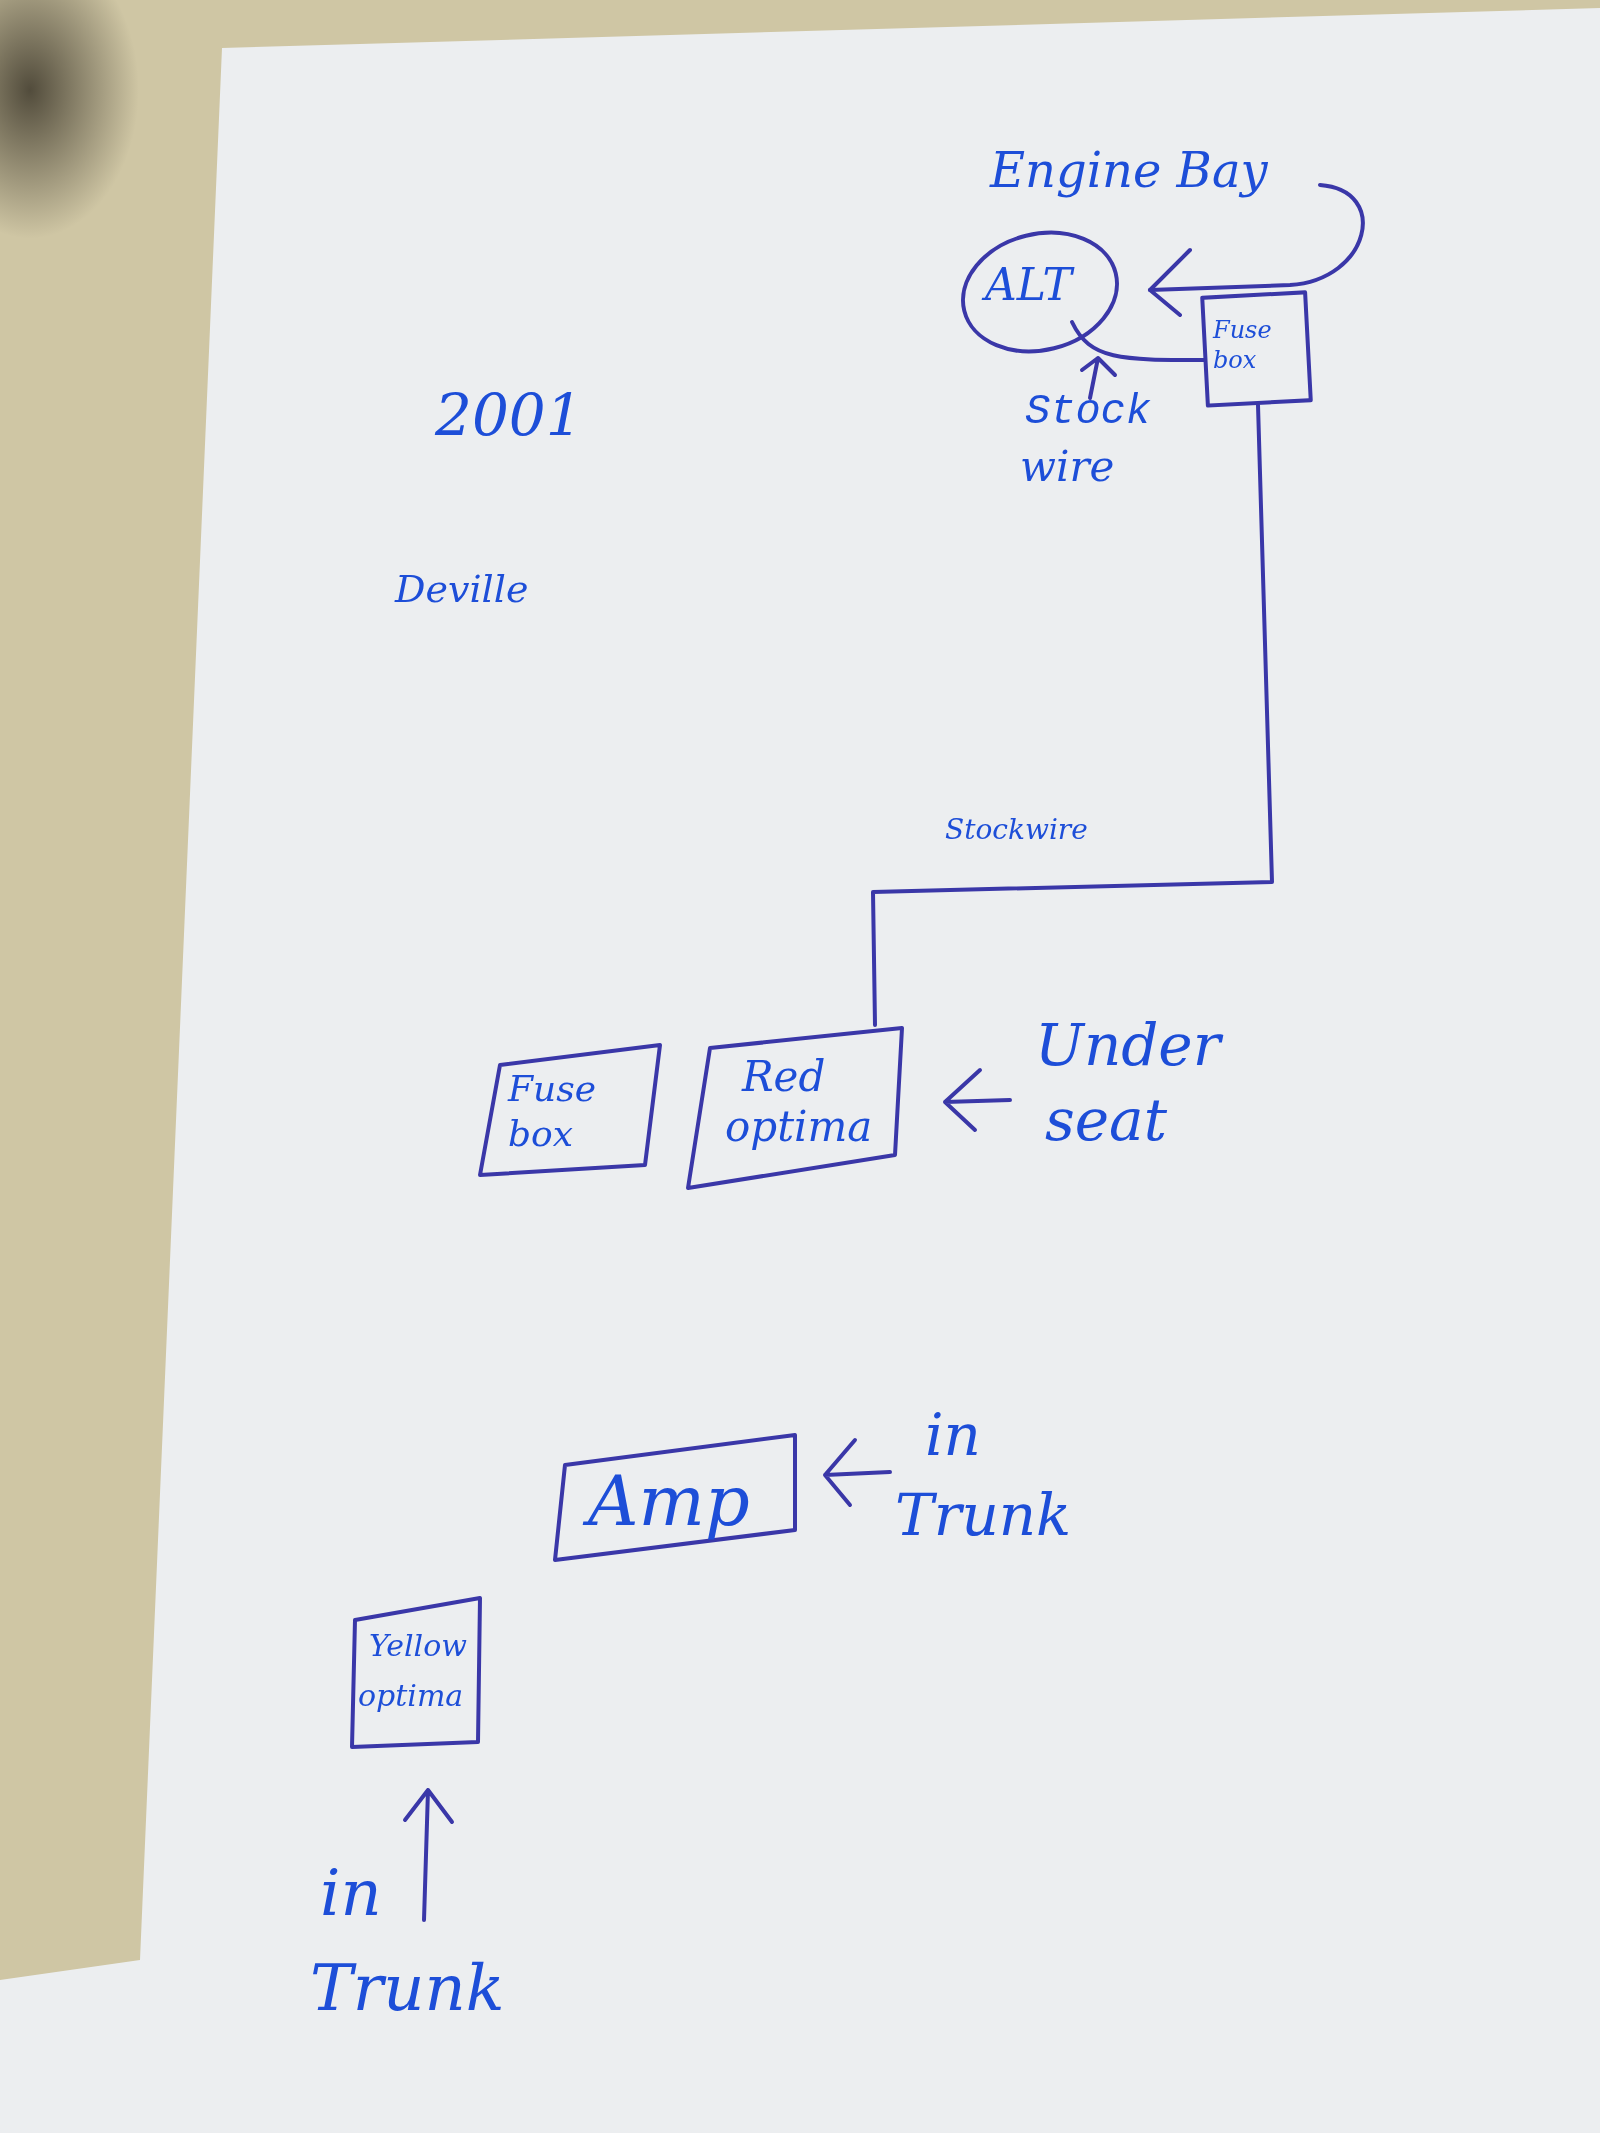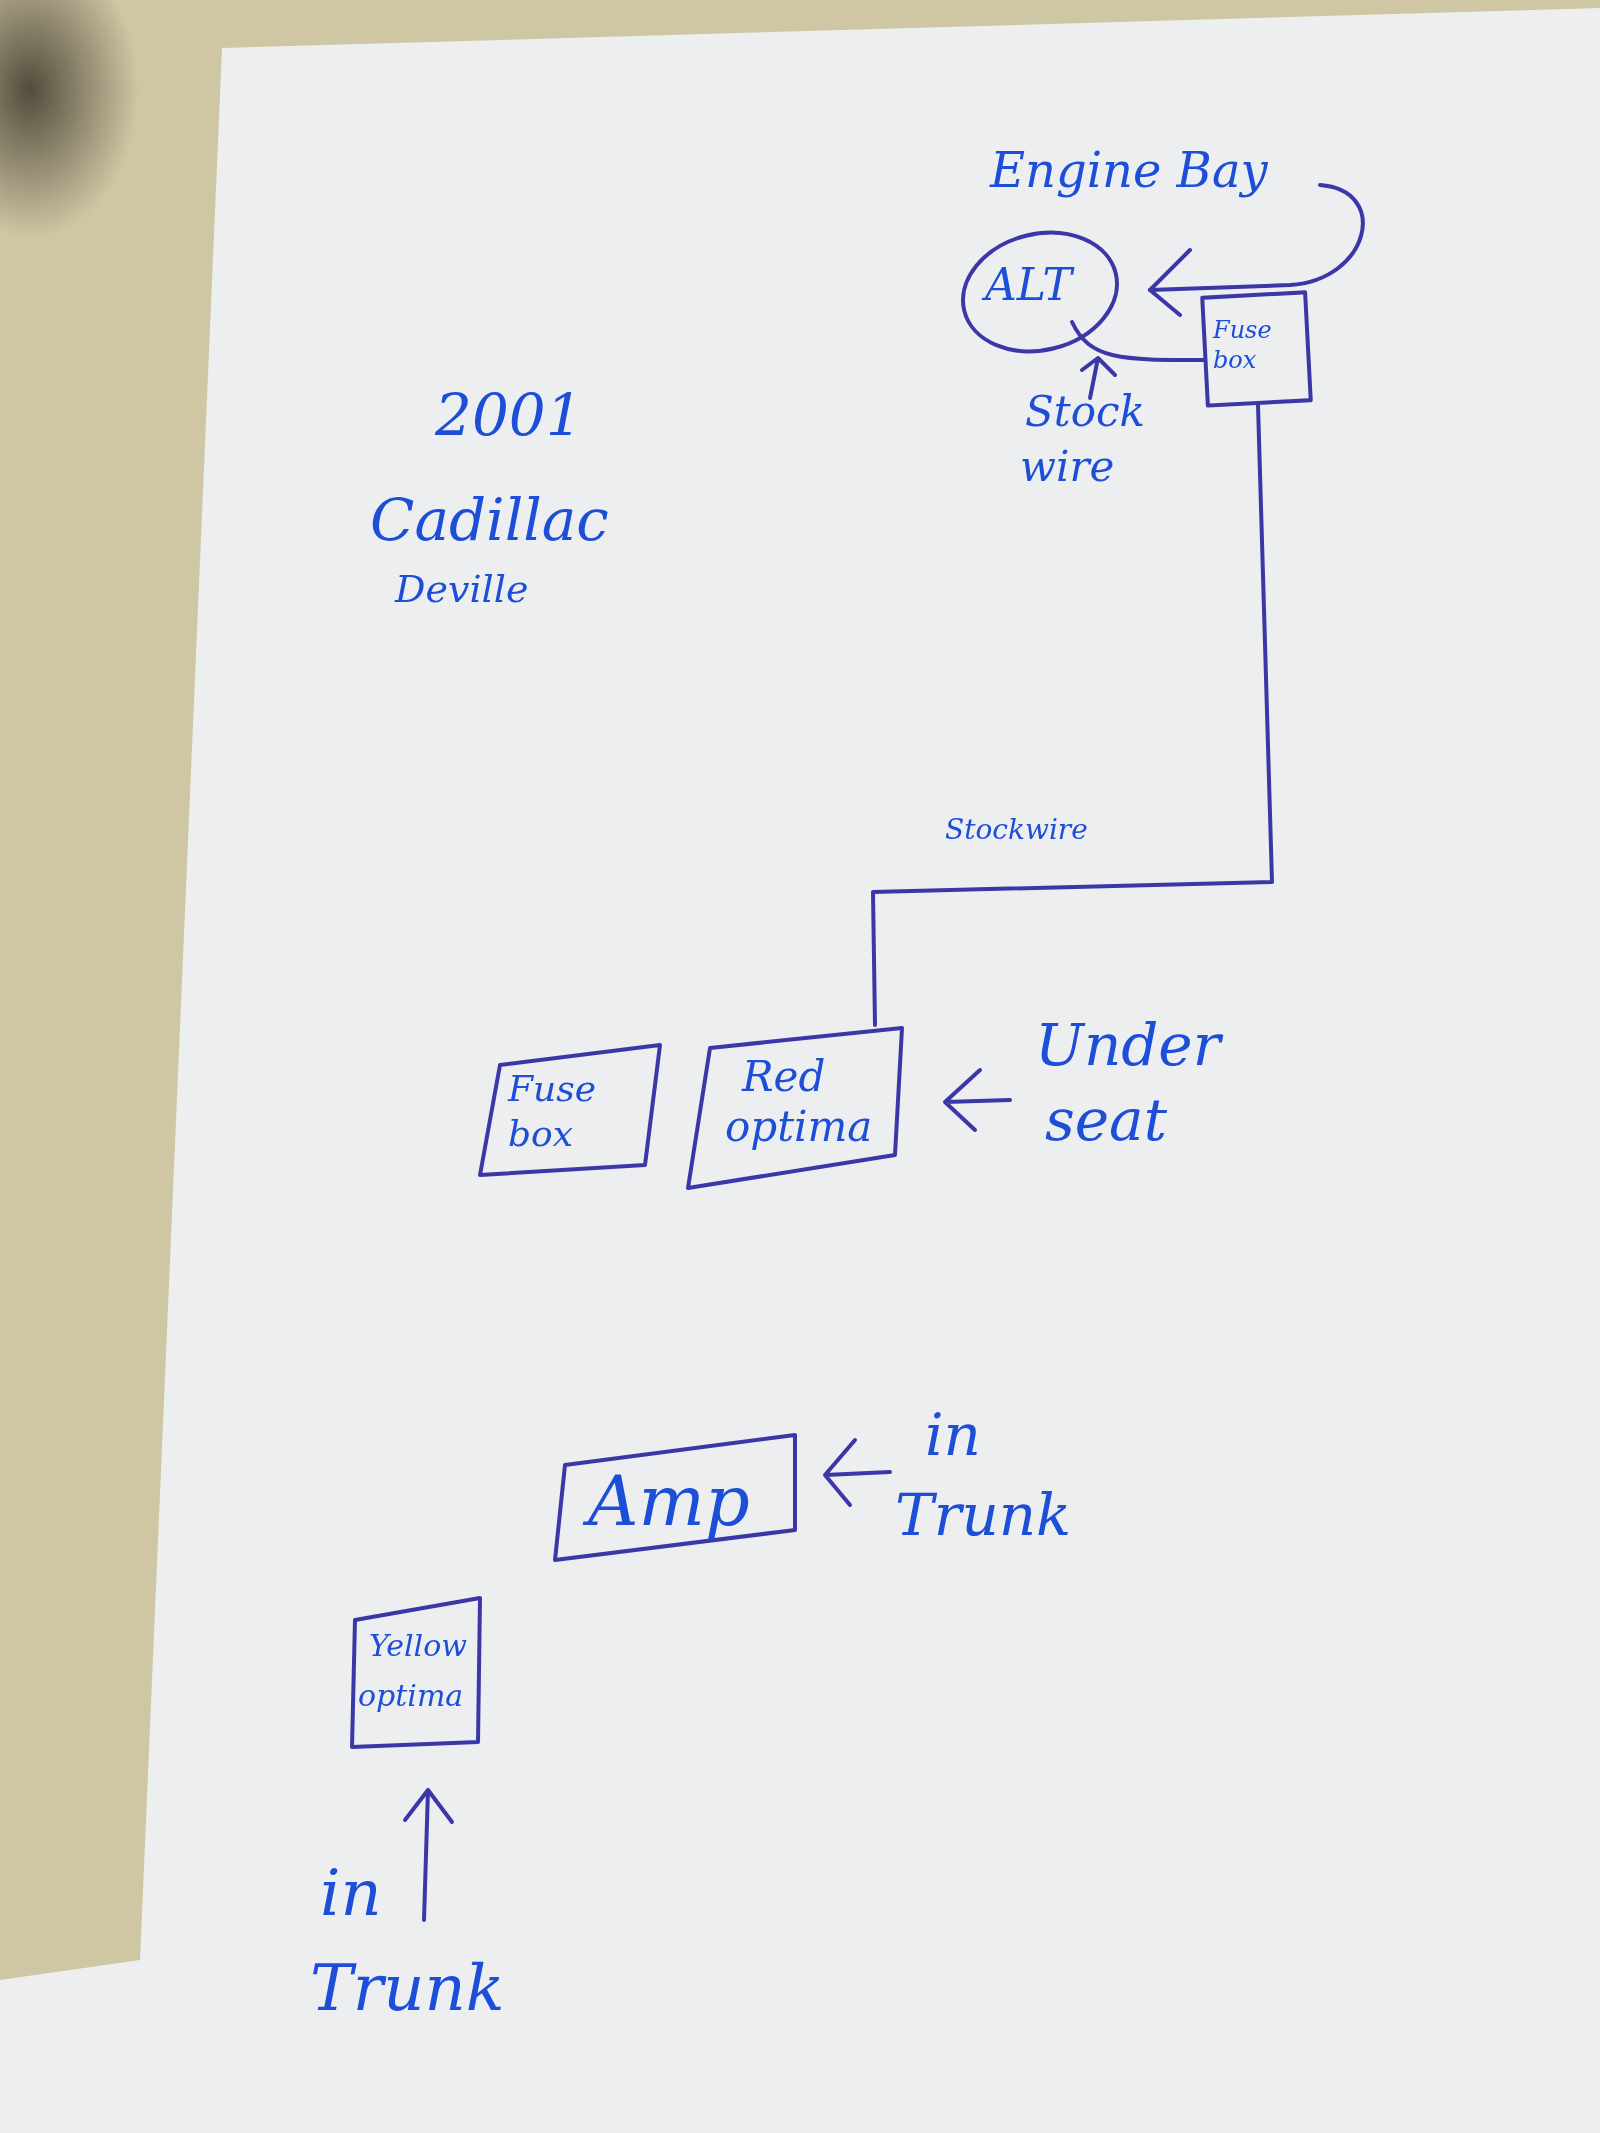--- a/index.html
+++ b/index.html
@@ -45,28 +45,27 @@
 
       <path d="M890,1472 L825,1475 M855,1440 L825,1475 L850,1505"></path>
 
       <polygon points="355,1620 480,1598 478,1742 352,1747"></polygon>
 
       <path d="M424,1920 L428,1790 M405,1820 L428,1790 L452,1822"></path>
     </g>
   </svg>
 
   <div class="lbl" style="left:435px;top:385px;font-size:58px;text-align:right;">2001</div>
-  <div class="lbl" style="left:370px;top:490px;font-size:58px;">Cadillac</div>
   <div class="lbl" style="left:395px;top:570px;font-size:38px;">Deville</div>
 
   <div class="lbl" style="left:990px;top:145px;font-size:48px;">Engine Bay</div>
   <div class="lbl" style="left:985px;top:262px;font-size:44px;">ALT</div>
   <div class="lbl" style="left:1213px;top:318px;font-size:24px;">Fuse</div>
   <div class="lbl" style="left:1213px;top:348px;font-size:24px;">box</div>
-  <div class="lbl" style="left:1025px;top:390px;font-size:42px;">Stock</div>
+  <div class="lbl" style="left:1025px;top:390px;font-size:42px;font-family:Liberation Mono, monospace;">Stock</div>
   <div class="lbl" style="left:1020px;top:445px;font-size:42px;">wire</div>
 
   <div class="lbl" style="left:945px;top:815px;font-size:28px;">Stockwire</div>
 
   <div class="lbl" style="left:508px;top:1070px;font-size:36px;">Fuse</div>
   <div class="lbl" style="left:508px;top:1115px;font-size:36px;">box</div>
   <div class="lbl" style="left:742px;top:1055px;font-size:42px;">Red</div>
   <div class="lbl" style="left:725px;top:1105px;font-size:42px;">optima</div>
   <div class="lbl" style="left:1035px;top:1015px;font-size:58px;">Under</div>
   <div class="lbl" style="left:1045px;top:1090px;font-size:58px;">seat</div>

